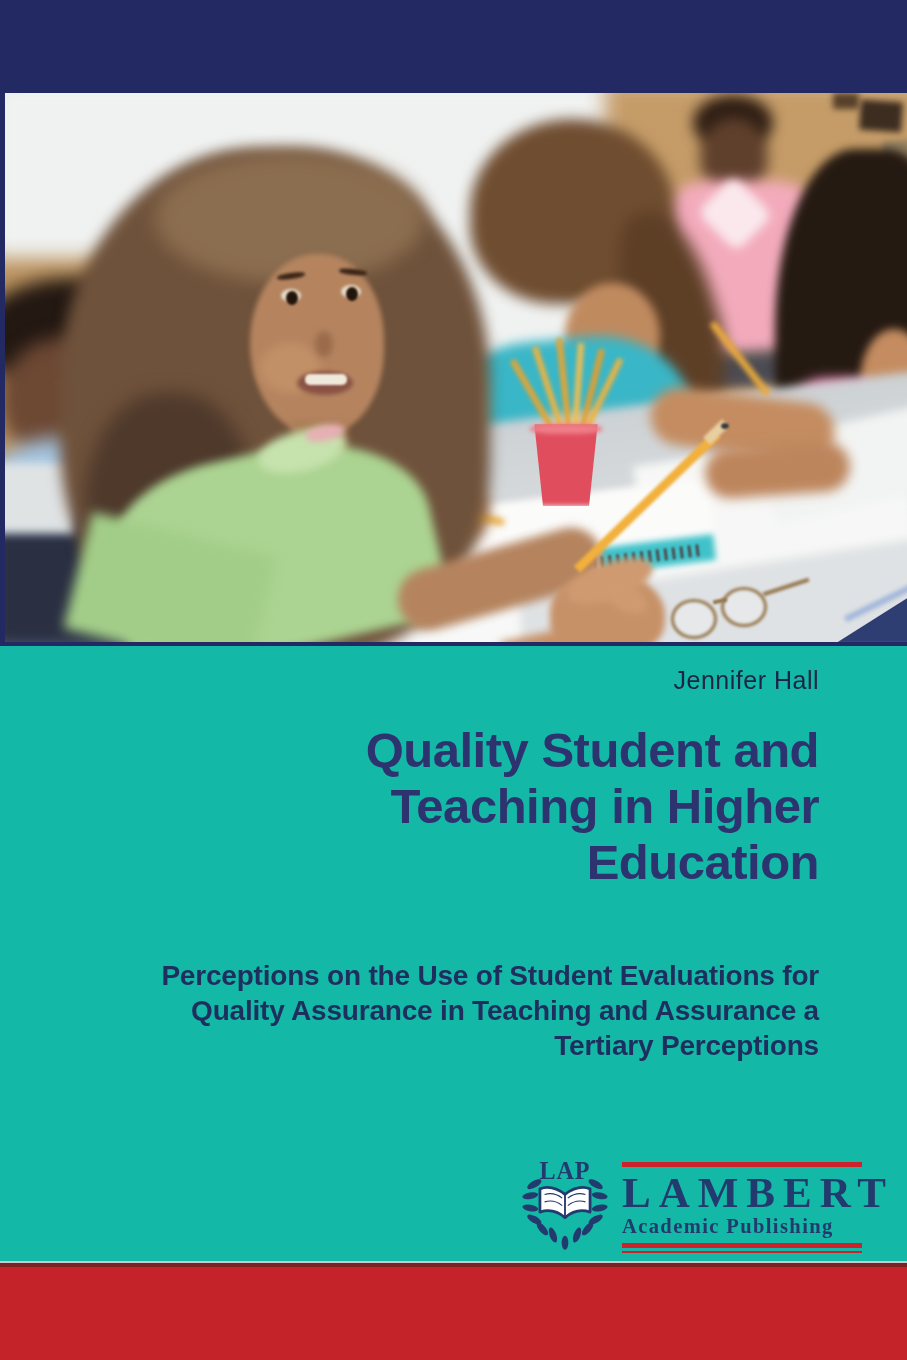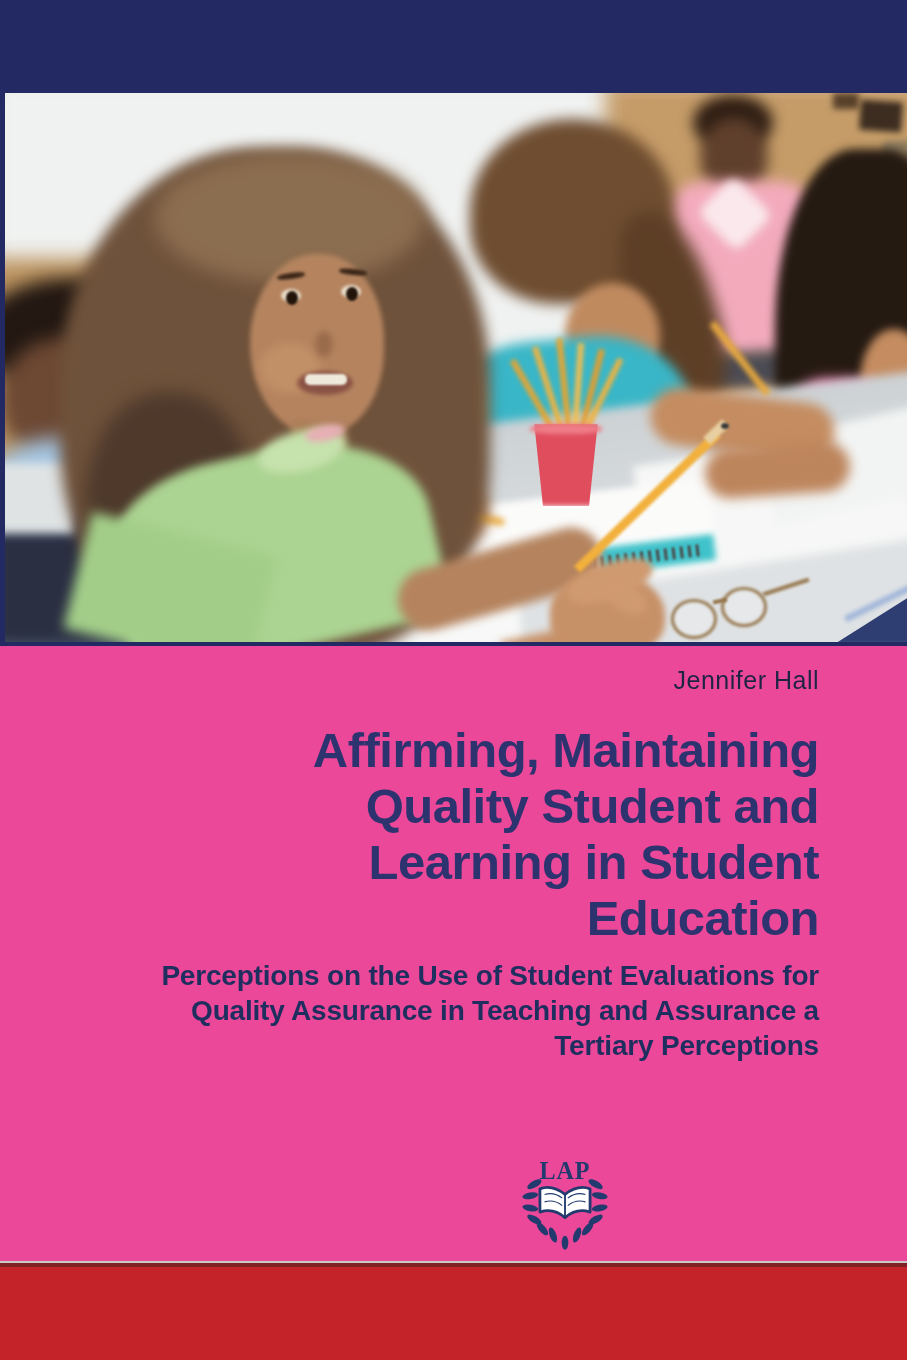--- a/index.html
+++ b/index.html
@@ -1,16 +1,16 @@
 <!DOCTYPE html>
 <html><head>
 <meta charset="utf-8">
 <style>
   html,body{margin:0;padding:0;background:#fff;}
-  .cover{position:relative;width:907px;height:1360px;overflow:hidden;background:#ec4899;
+  .cover{position:relative;width:907px;height:1360px;overflow:hidden;background:#14b8a6;
          font-family:"Liberation Sans",sans-serif;}
 
   
   .top-bar{position:absolute;left:0;top:0;width:907px;height:93px;background:#232a63;}
   .bar-hairline{position:absolute;left:0;top:1261px;width:907px;height:2px;background:#c9c9c9;}
   .bottom-bar{position:absolute;left:0;top:1263px;width:907px;height:97px;
               background:#c32329;border-top:4px solid #7e2125;box-sizing:border-box;}
 
   
   .photo{position:absolute;left:0;top:93px;width:907px;height:553px;box-sizing:border-box;
@@ -273,23 +273,22 @@
     <div class="s ph-glass-bridge"></div>
     <div class="s ph-glass-temple"></div>
 
     <div class="s ph-wedge"></div>
     <div class="s ph-wedge-hi"></div>
   </div>
 
   <div class="author">Jennifer Hall</div>
 
   <h1 class="title">
-    <div>Affirming, Maintaining</div>
     <div>Quality Student and</div>
-    <div>Learning in Student</div>
+    <div>Teaching in Higher</div>
     <div>Education</div>
   </h1>
 
   <div class="subtitle">
     <div>Perceptions on the Use of Student Evaluations for</div>
     <div>Quality Assurance in Teaching and Assurance a</div>
     <div>Tertiary Perceptions</div>
   </div>
 
   <div class="publisher">
@@ -308,18 +307,25 @@
         <ellipse cx="74.4" cy="87" rx="3.6" ry="8.6" transform="rotate(40 74.4 87)"></ellipse>
         <ellipse cx="63" cy="93.7" rx="3.6" ry="8.6" transform="rotate(20 63 93.7)"></ellipse>
         <ellipse cx="50" cy="102" rx="3.6" ry="7.5"></ellipse>
       </g>
       <path d="M50 50 C41 43 31 41 23 44 L23 69 C32 66 42 68 50 75 C58 68 68 66 77 69 L77 44 C69 41 59 43 50 50 Z" fill="#ffffff" stroke="#223a6d" stroke-width="3" stroke-linejoin="round"></path>
       <path d="M50 50 L50 75" stroke="#223a6d" stroke-width="2" fill="none"></path>
       <path d="M28 50 C35 48 42 50 47 54 M28 58 C35 56 42 58 47 62" stroke="#223a6d" stroke-width="1.2" fill="none"></path>
       <path d="M72 50 C65 48 58 50 53 54 M72 58 C65 56 58 58 53 62" stroke="#223a6d" stroke-width="1.2" fill="none"></path>
       <text x="50" y="33" text-anchor="middle" font-family="Liberation Serif, serif" font-weight="bold" font-size="26" letter-spacing="1" fill="#223a6d">LAP</text>
     </svg>
+    <div class="wordmark">
+      <div class="rule top"></div>
+      <div class="pub-name">LAMBERT</div>
+      <div class="pub-tagline">Academic Publishing</div>
+      <div class="rule b1"></div>
+      <div class="rule b2"></div>
+    </div>
   </div>
 
   <div class="bar-hairline"></div>
   <div class="bottom-bar"></div>
 
 </div>
 
 </body></html>

